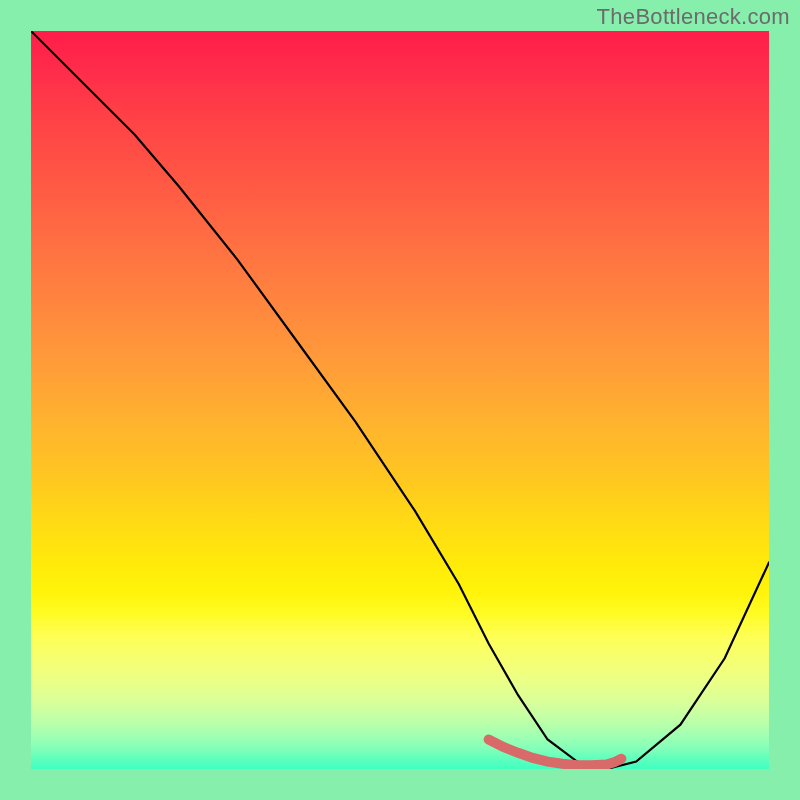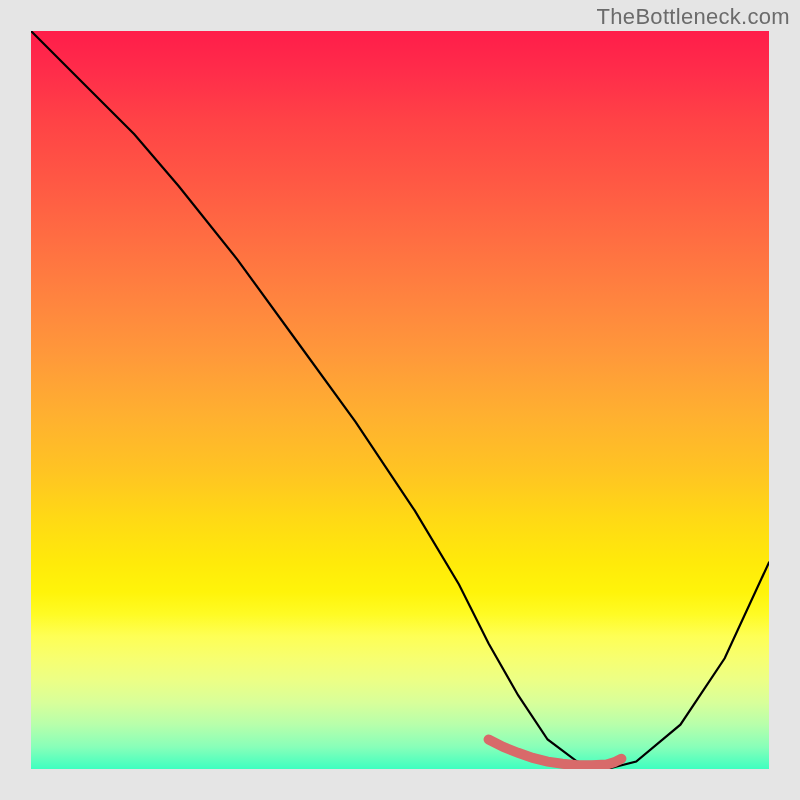--- a/index.html
+++ b/index.html
@@ -8,21 +8,21 @@
     width: 800px;
     height: 800px;
     background: #000;
     font-family: Arial, Helvetica, sans-serif;
     overflow: hidden;
   }
   .frame {
     position: relative;
     width: 800px;
     height: 800px;
-    background: #e5e5e5;
+    background: #86efac;
   }
   .watermark {
     position: absolute;
     top: 4px;
     right: 10px;
     color: #6b6b6b;
     font-size: 22px;
     font-weight: 500;
     letter-spacing: 0.3px;
     z-index: 10;

